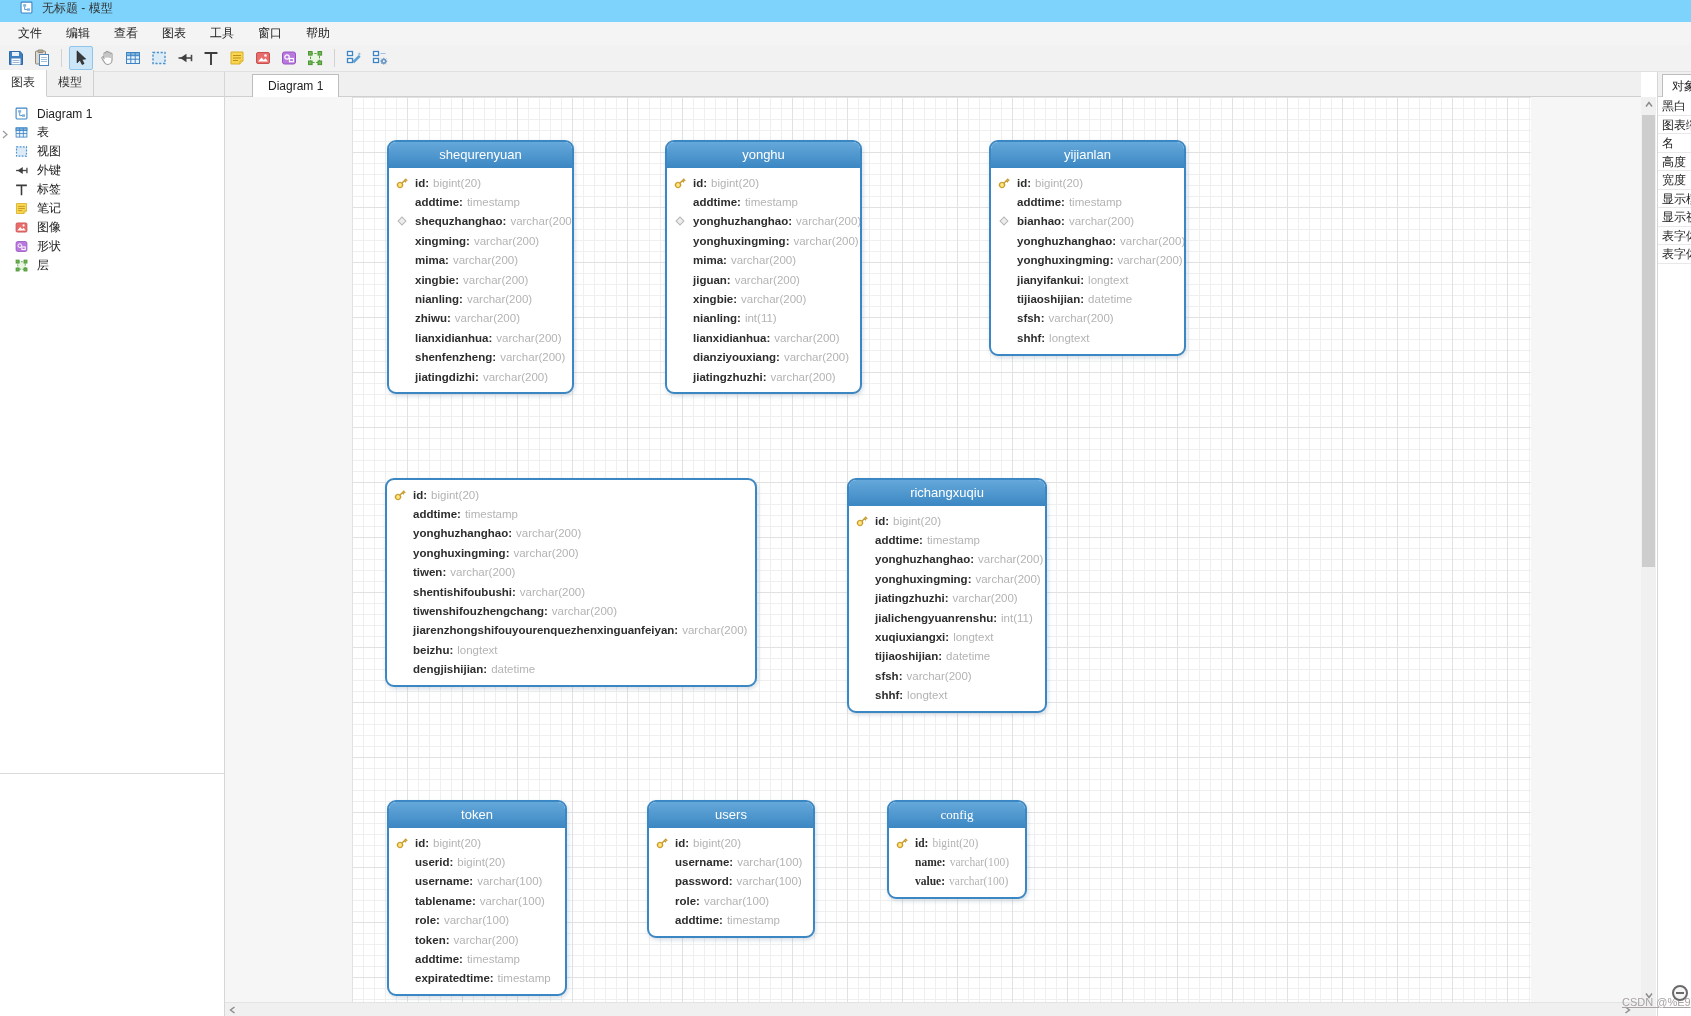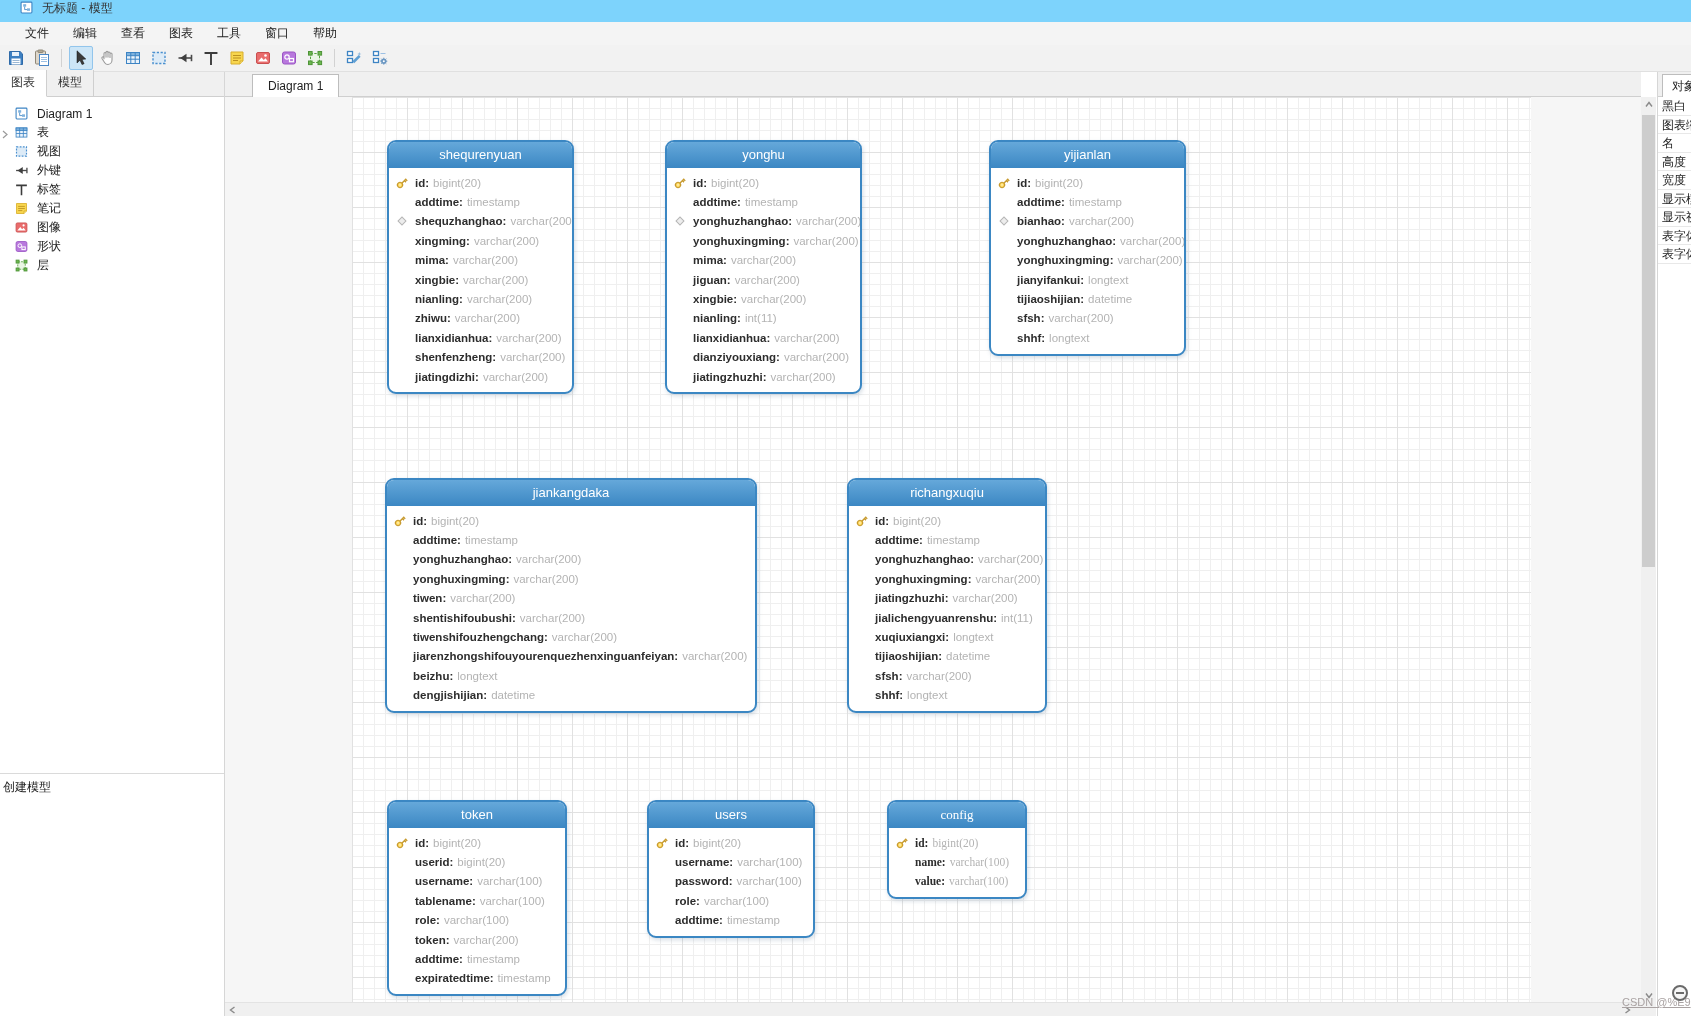--- a/index.html
+++ b/index.html
@@ -3,21 +3,21 @@
 <meta charset="utf-8">
 <style>
   html,body{margin:0;padding:0;width:1691px;height:1016px;overflow:hidden;
     font-family:"Liberation Sans","DejaVu Sans",sans-serif;background:#fff;position:relative;}
   *{box-sizing:border-box;}
   
   .titlebar{position:absolute;left:0;top:0;width:1691px;height:22px;background:#7dd3fc;
     display:flex;padding-left:19px;font-size:12px;color:#333;}
   .titlebar .app-ico{width:15px;height:15px;margin-right:8px;}
   .menubar{position:absolute;left:0;top:22px;width:1691px;height:23px;background:#f4f4f4;
-    display:flex;align-items:center;font-size:12px;color:#222;padding-left:13px;}
+    display:flex;align-items:center;font-size:12px;color:#222;padding-left:6px;}
   .menu-item{padding:4px 12px;cursor:default;}
   .toolbar{position:absolute;left:0;top:45px;width:1691px;height:27px;background:#f2f2f2;
     border-bottom:1px solid #e0e0e0;display:flex;align-items:center;padding-left:3px;}
   .tb-btn{width:24px;height:24px;display:flex;align-items:center;justify-content:center;
     margin:0 1px;border:1px solid transparent;border-radius:2px;background:transparent;padding:0;}
   .tb-btn.active{background:#cde6f7;border-color:#92c5ec;}
   .tb-sep{width:1px;height:18px;background:#d2d2d2;margin:0 6px;}
   
   .left-panel{position:absolute;left:0;top:72px;width:225px;height:944px;background:#fff;
     border-right:1px solid #d6d6d6;}
@@ -298,23 +298,20 @@
             <rect x="2.5" y="2.5" width="3.6" height="3.6" fill="#6cb84f" stroke="#4e9338"></rect>
             <rect x="12" y="2.5" width="3.6" height="3.6" fill="#6cb84f" stroke="#4e9338"></rect>
             <rect x="2.5" y="12" width="3.6" height="3.6" fill="#6cb84f" stroke="#4e9338"></rect>
             <rect x="12" y="12" width="3.6" height="3.6" fill="#6cb84f" stroke="#4e9338"></rect>
           </svg>
         </span>
         <span>层</span>
       </div>
     </div>
   <div class="left-split"></div>
-  <div class="left-log">
-    <span>创建模型</span>
-  </div>
 </div>
 
 <div class="center">
   <div class="doc-tabbar">
     <div class="doc-tab">Diagram 1</div>
   </div>
   <div class="canvas">
     <div class="page"></div>
   <div class="table-card" style="left: 162px; top: 43px; width: 187px;">
         <div class="table-head">shequrenyuan</div>
@@ -516,21 +513,20 @@
             <span class="ftype">varchar(200)</span>
           </div>
           <div class="frow">
             <span class="ficon"></span>
             <span class="fname">shhf:</span>
             <span class="ftype">longtext</span>
           </div>
         </div>
       </div>
       <div class="table-card" style="left: 160px; top: 381px; width: 372px;">
-        <div class="table-head">jiankangdaka</div>
         <div class="table-body">
           <div class="frow">
             <span class="ficon">
               <svg width="14" height="14" viewBox="0 0 14 14">
                 <g transform="rotate(-45 7 7)">
                   <circle cx="4.2" cy="7" r="2.6" fill="#ffd95e" stroke="#c79a2e" stroke-width="1.1"></circle>
                   <path d="M6.8 7 H13 M10.4 7 v2.2 M12.2 7 v2.2" stroke="#c79a2e" stroke-width="1.4" fill="none"></path>
                   <circle cx="4.2" cy="7" r="0.9" fill="#fff2bf"></circle>
                 </g>
               </svg>

